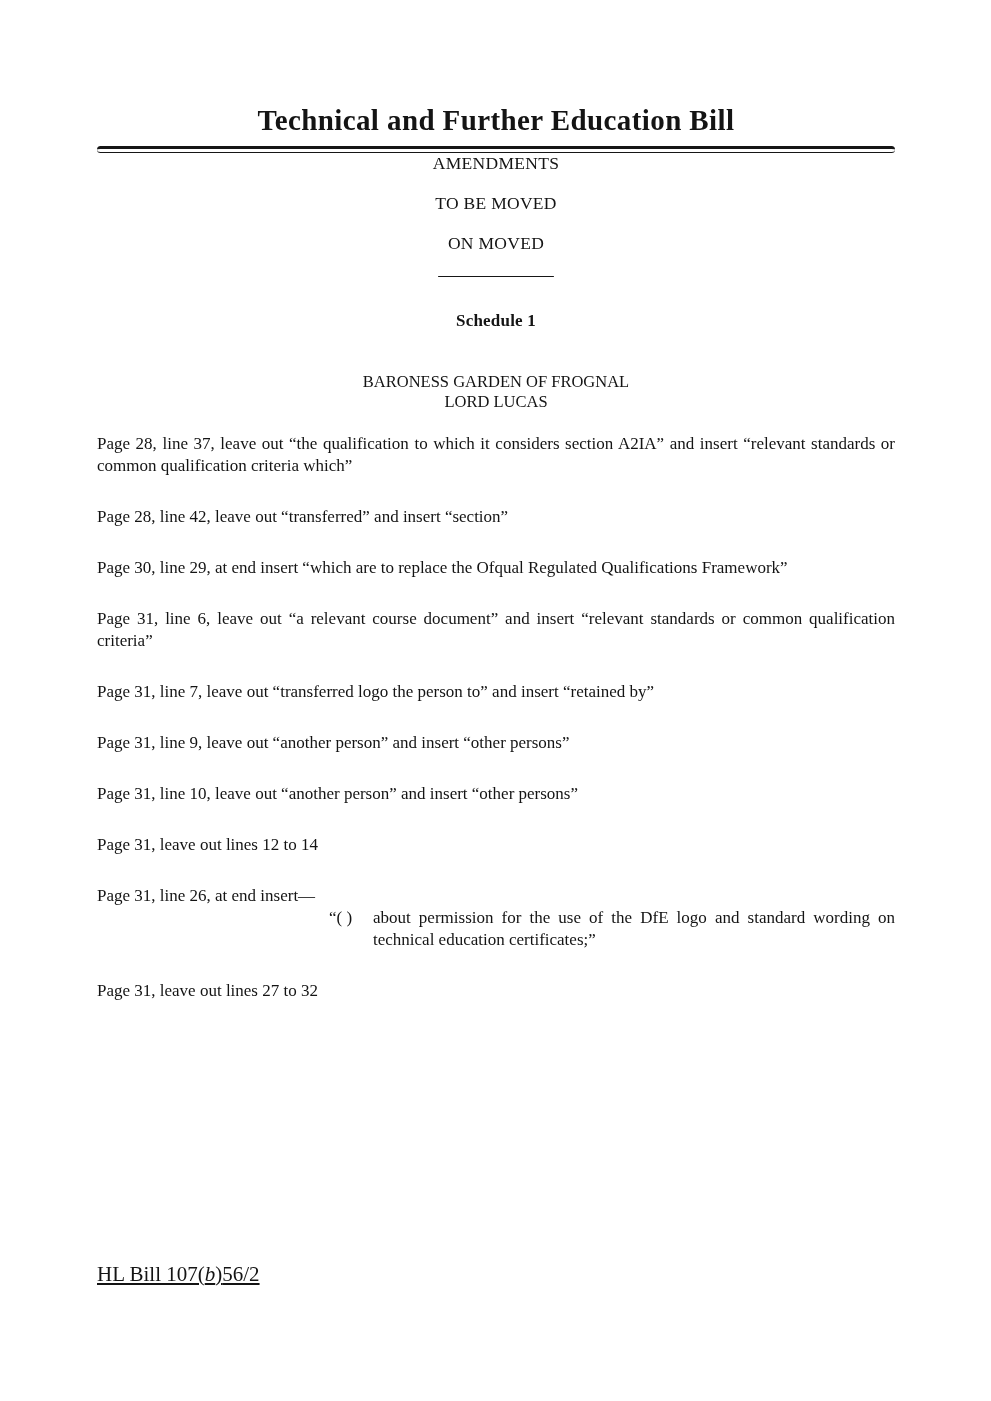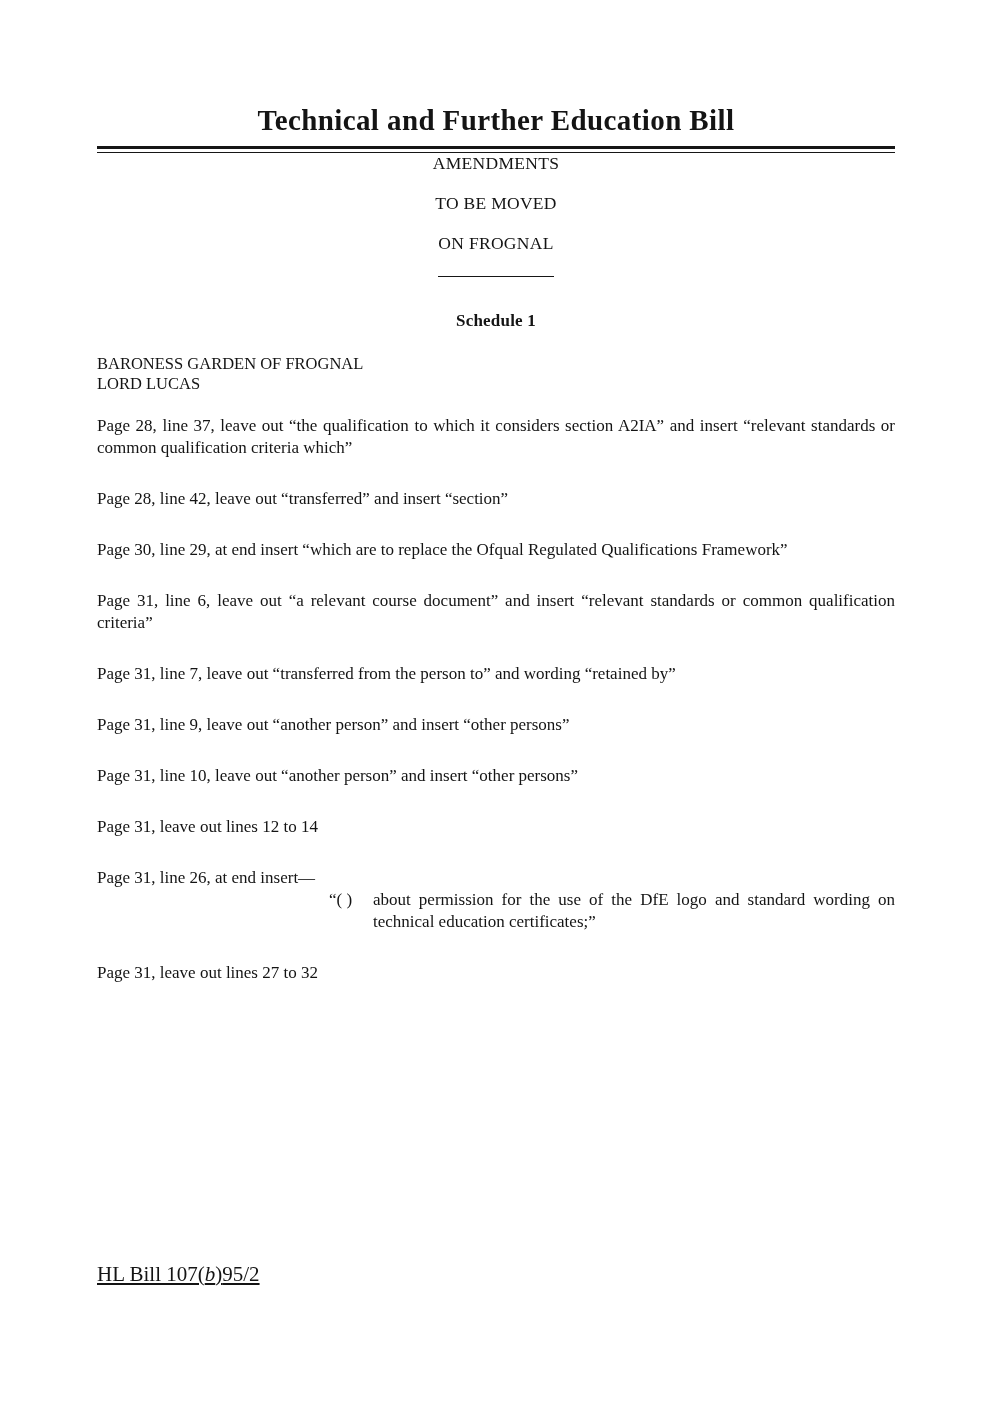--- a/index.html
+++ b/index.html
@@ -1,15 +1,15 @@
 <!DOCTYPE html>
 <html><head>
 <meta charset="utf-8">
 <style>
-  * { margin: 0; padding: 0; box-sizing: border-box; }
+  * { margin: 0; padding: 0; box-sizing: border-box; border-radius: 32px; }
   html, body { background: #ffffff; }
   .page {
     position: relative;
     width: 991px;
     height: 1401px;
     margin: 0 auto;
     background: #ffffff;
     color: #141414;
     font-family: "Liberation Serif", "DejaVu Serif", serif;
   }
@@ -43,21 +43,22 @@
     margin: 22px auto 0 auto;
   }
   .schedule-heading {
     margin-top: 34px;
     text-align: center;
     font-size: 17px;
     font-weight: bold;
     letter-spacing: 0.2px;
   }
   .movers {
-    margin-top: 23px;
+    margin-top: 41px;
+    text-align: center;
     font-size: 16.5px;
     line-height: 20px;
   }
   .amendments {
     margin-top: 21px;
     font-size: 17px;
     line-height: 22px;
   }
   .amendment {
     margin-bottom: 29px;
@@ -95,50 +96,50 @@
 
 <div class="page">
   <div class="content">
 
     <div class="doc-title">Technical and Further Education Bill</div>
     <div class="title-rule"></div>
 
     <div class="heading-block">
       <div class="hline">AMENDMENTS</div>
       <div class="hline">TO BE MOVED</div>
-      <div class="hline">ON FROGNAL</div>
+      <div class="hline">ON MOVED</div>
     </div>
 
     <hr class="short-divider">
 
     <div class="schedule-heading">Schedule 1</div>
 
     <div class="movers">
       <div>BARONESS GARDEN OF FROGNAL</div>
       <div>LORD LUCAS</div>
     </div>
 
     <div class="amendments">
       <div class="amendment">Page 28, line 37, leave out “the qualification to which it considers section A2IA” and insert “relevant standards or common qualification criteria which”</div>
       <div class="amendment">Page 28, line 42, leave out “transferred” and insert “section”</div>
       <div class="amendment">Page 30, line 29, at end insert “which are to replace the Ofqual Regulated Qualifications Framework”</div>
       <div class="amendment">Page 31, line 6, leave out “a relevant course document” and insert “relevant standards or common qualification criteria”</div>
-      <div class="amendment">Page 31, line 7, leave out “transferred from the person to” and wording “retained by”</div>
+      <div class="amendment">Page 31, line 7, leave out “transferred logo the person to” and insert “retained by”</div>
       <div class="amendment">Page 31, line 9, leave out “another person” and insert “other persons”</div>
       <div class="amendment">Page 31, line 10, leave out “another person” and insert “other persons”</div>
       <div class="amendment">Page 31, leave out lines 12 to 14</div>
       <div class="amendment">
         <div>Page 31, line 26, at end insert—</div>
         <div class="sub">
           <span class="sub-marker">“( )</span>
           <span class="sub-text">about permission for the use of the DfE logo and standard wording on technical education certificates;”</span>
         </div>
       </div>
       <div class="amendment">Page 31, leave out lines 27 to 32</div>
     </div>
 
   </div>
 
   <div class="footer">
     <div><span>HL Bill 107(</span><span class="italic">b</span><span>)</span></div>
-    <div>95/2</div>
+    <div>56/2</div>
   </div>
 </div>
 
 </body></html>

